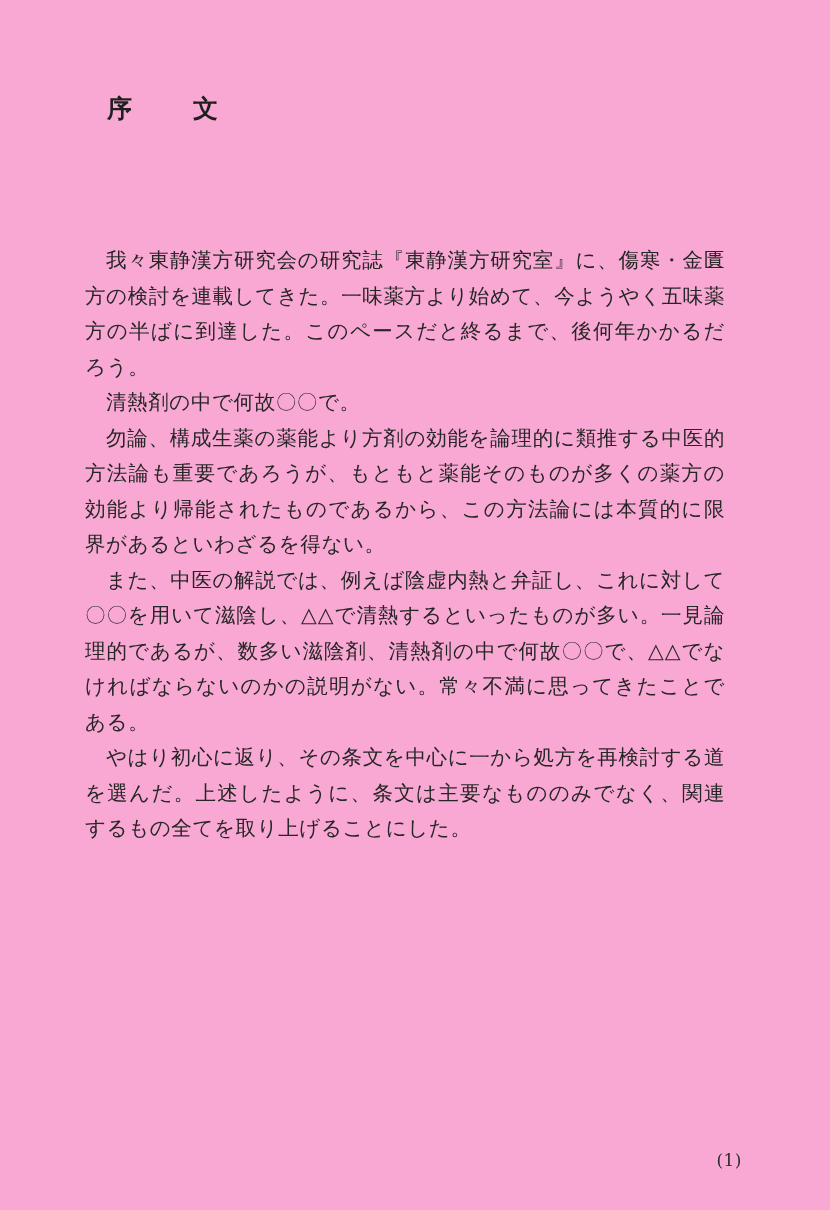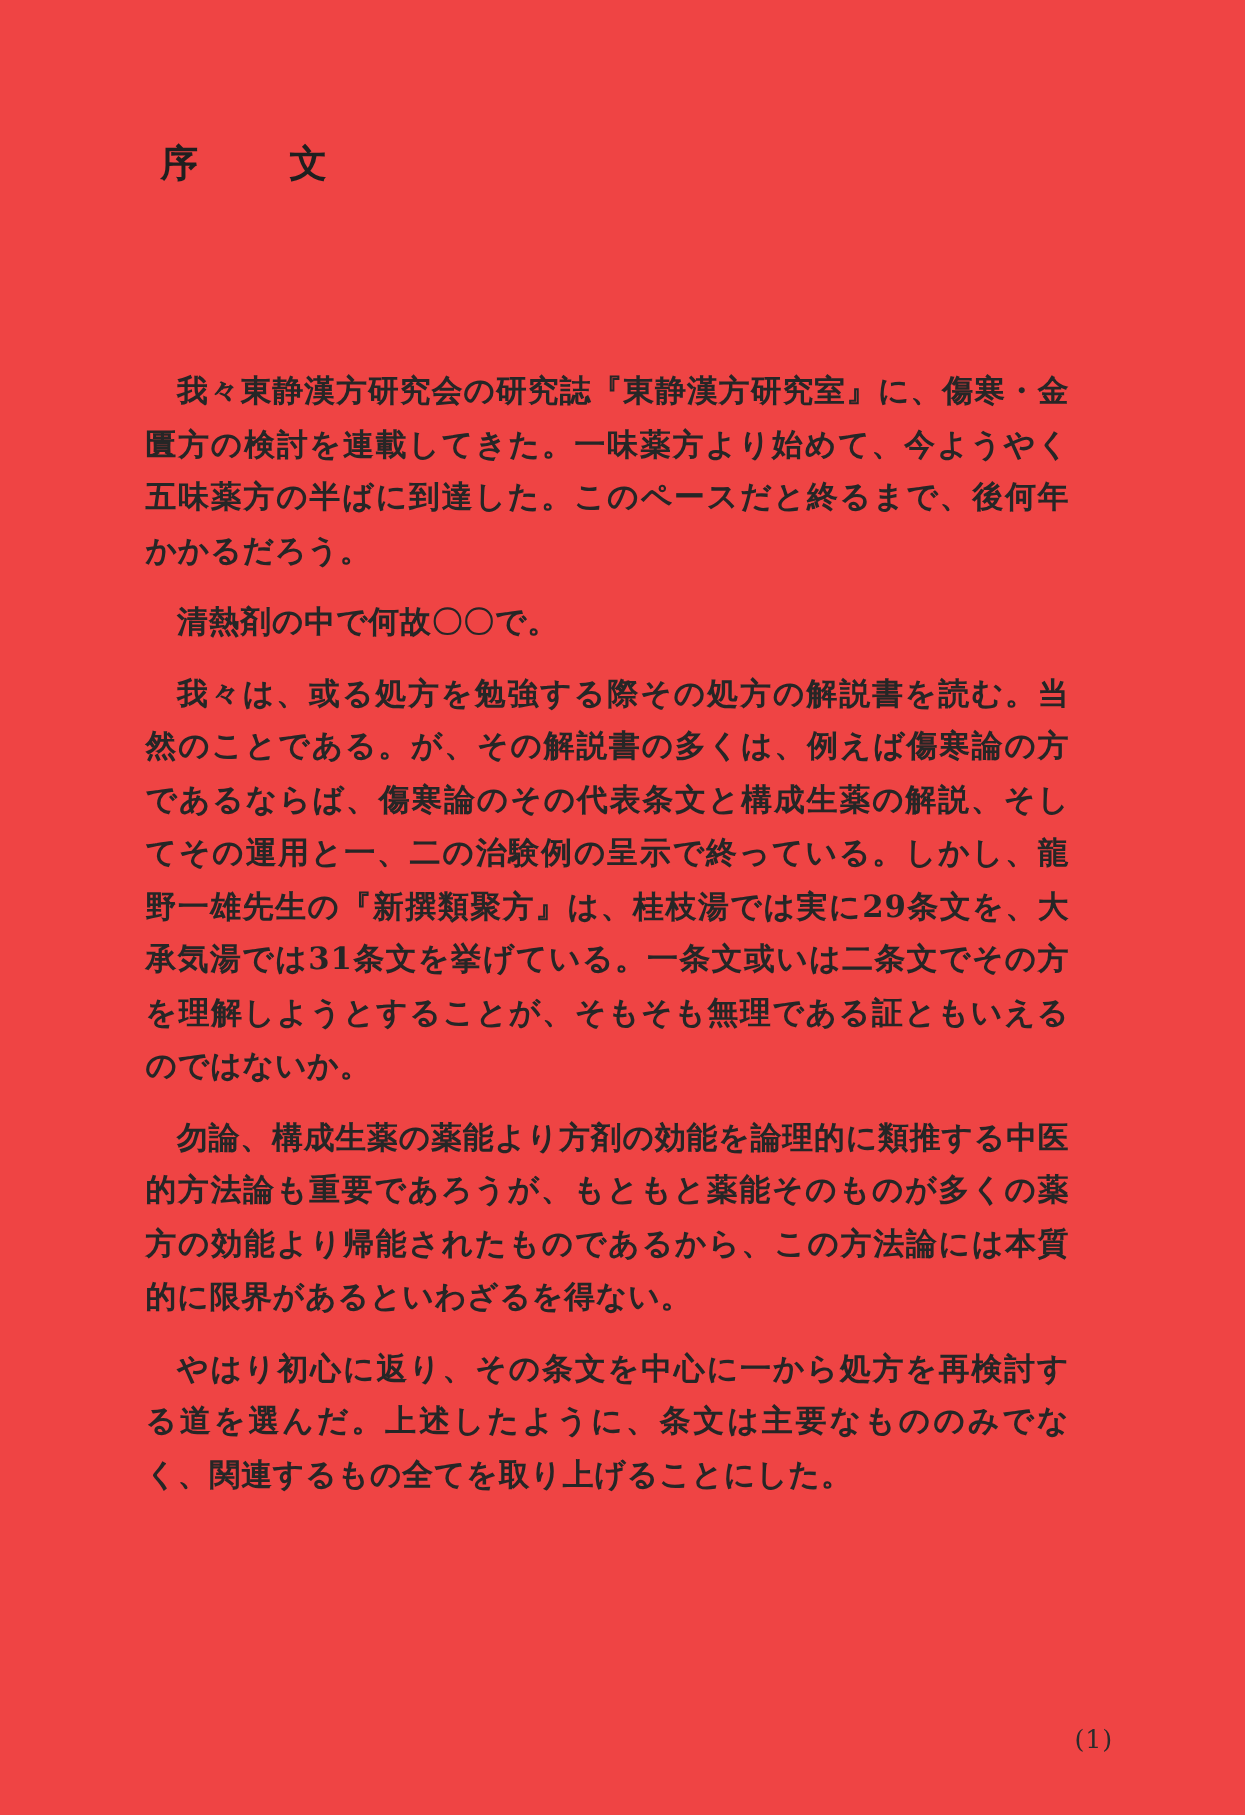--- a/index.html
+++ b/index.html
@@ -11,21 +11,21 @@
     width: 830px;
     height: 1210px;
     position: relative;
     font-family: "DejaVu Serif", "Liberation Serif", serif;
     color: #2b2b2b;
     overflow: hidden;
   }
   .page {
     position: absolute;
     inset: 0;
-    background: #ef4444;
+    background: #f9a8d4;
     padding-left: 28px;
   }
   .page-inner {
     position: absolute;
     left: 85px;
     top: 70px;
     width: 640px;
   }
   .doc-title {
     font-size: 25px;
@@ -37,43 +37,42 @@
   }
   .body-text {
     margin-top: 118px;
     font-size: 20.5px;
     line-height: 35.5px;
     color: #262626;
     text-align: justify;
     text-justify: inter-character;
   }
   .para {
-    margin: 12px;
+    margin: 0;
     text-indent: 21px;
     letter-spacing: 0.6px;
-    font-weight: bold;
   }
   .page-number {
     position: absolute;
     right: 88px;
     bottom: 40px;
     font-size: 17px;
     color: #2b2b2b;
     letter-spacing: 0.5px;
   }
 </style>
 </head>
 <body>
 
 <div class="page">
   <div class="page-inner">
     <h1 class="doc-title">序　文</h1>
     <div class="body-text">
       <p class="para">我々東静漢方研究会の研究誌『東静漢方研究室』に、傷寒・金匱方の検討を連載してきた。一味薬方より始めて、今ようやく五味薬方の半ばに到達した。このペースだと終るまで、後何年かかるだろう。</p>
       <p class="para">清熱剤の中で何故〇〇で。</p>
-      <p class="para">我々は、或る処方を勉強する際その処方の解説書を読む。当然のことである。が、その解説書の多くは、例えば傷寒論の方であるならば、傷寒論のその代表条文と構成生薬の解説、そしてその運用と一、二の治験例の呈示で終っている。しかし、龍野一雄先生の『新撰類聚方』は、桂枝湯では実に29条文を、大承気湯では31条文を挙げている。一条文或いは二条文でその方を理解しようとすることが、そもそも無理である証ともいえるのではないか。</p>
       <p class="para">勿論、構成生薬の薬能より方剤の効能を論理的に類推する中医的方法論も重要であろうが、もともと薬能そのものが多くの薬方の効能より帰能されたものであるから、この方法論には本質的に限界があるといわざるを得ない。</p>
+      <p class="para">また、中医の解説では、例えば陰虚内熱と弁証し、これに対して〇〇を用いて滋陰し、△△で清熱するといったものが多い。一見論理的であるが、数多い滋陰剤、清熱剤の中で何故〇〇で、△△でなければならないのかの説明がない。常々不満に思ってきたことである。</p>
       <p class="para">やはり初心に返り、その条文を中心に一から処方を再検討する道を選んだ。上述したように、条文は主要なもののみでなく、関連するもの全てを取り上げることにした。</p>
 
     </div>
   </div>
   <div class="page-number">(1)</div>
 </div>
 
 </body></html>

